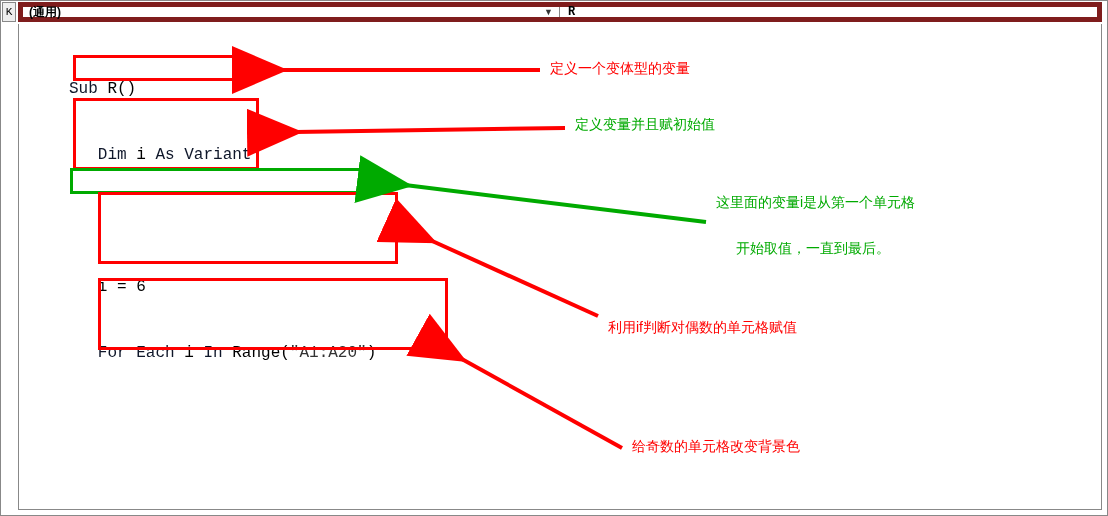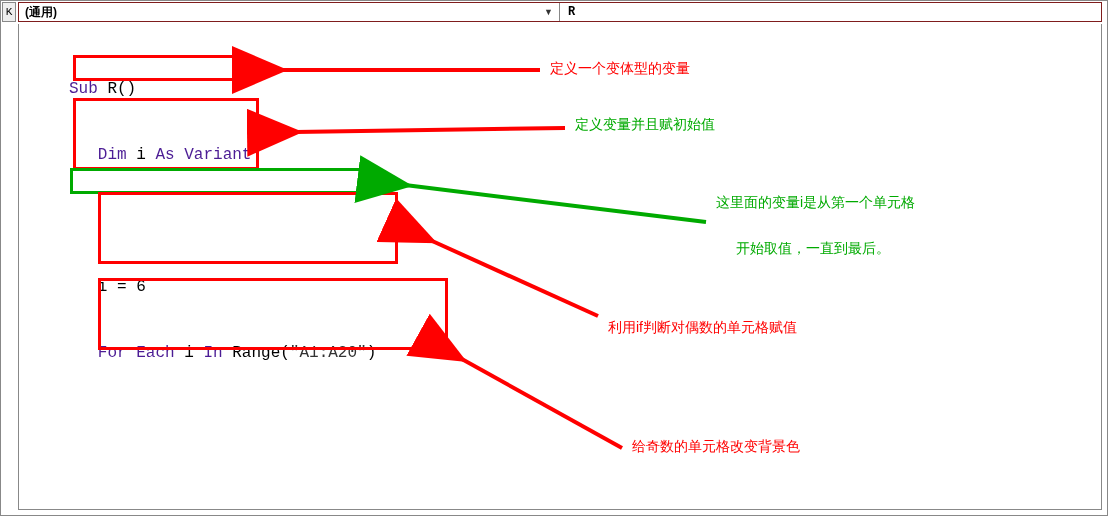--- a/index.html
+++ b/index.html
@@ -14,21 +14,21 @@
   .outer-border {
     position: absolute;
     top: 0; left: 0; right: 0; bottom: 0;
     border: 1px solid #888;
   }
   .top-bar {
     position: absolute;
     top: 2px; left: 18px; right: 6px;
     height: 20px;
     background: #fff;
-    border: 1px solid #7f1d1d;
+    border: 5px solid #7f1d1d;
     display: flex;
     align-items: center;
   }
   .top-bar .left-seg {
     width: 50%;
     height: 100%;
     border-right: 1px solid #888;
     display: flex;
     align-items: center;
     padding: 0 6px;
@@ -70,21 +70,21 @@
     border-top: none;
     padding: 10px 0 0 0;
   }
   .code {
     position: relative;
     font-size: 16px;
     line-height: 22px;
     white-space: pre;
   }
   .code .ln { display: block; padding-left: 50px; }
-  .kw { color: #4c1d95; font-family: Liberation Mono, monospace; }
+  .kw { color: #0f172a; font-family: Liberation Mono, monospace; }
   .str { color: #333; }
   .txt { color: #000; }
 
   
   .box {
     position: absolute;
     border: 3px solid #f00;
     background: transparent;
     pointer-events: none;
   }

